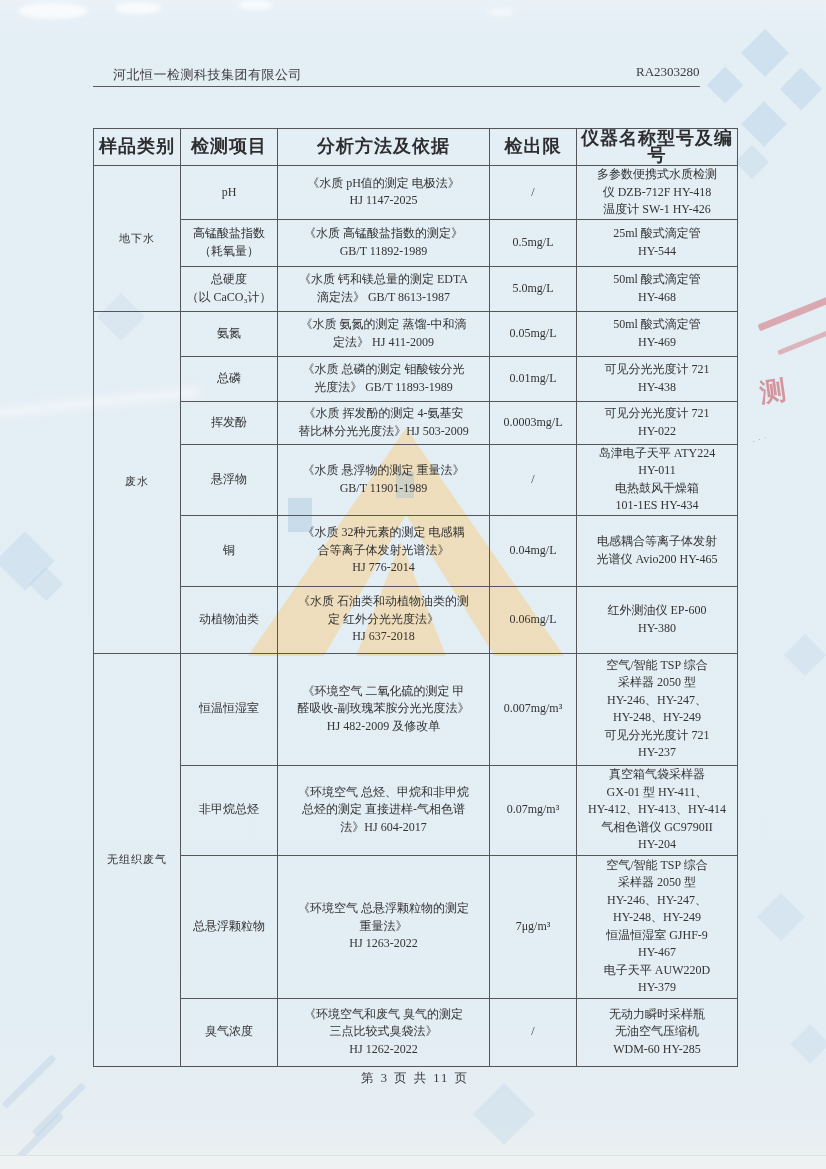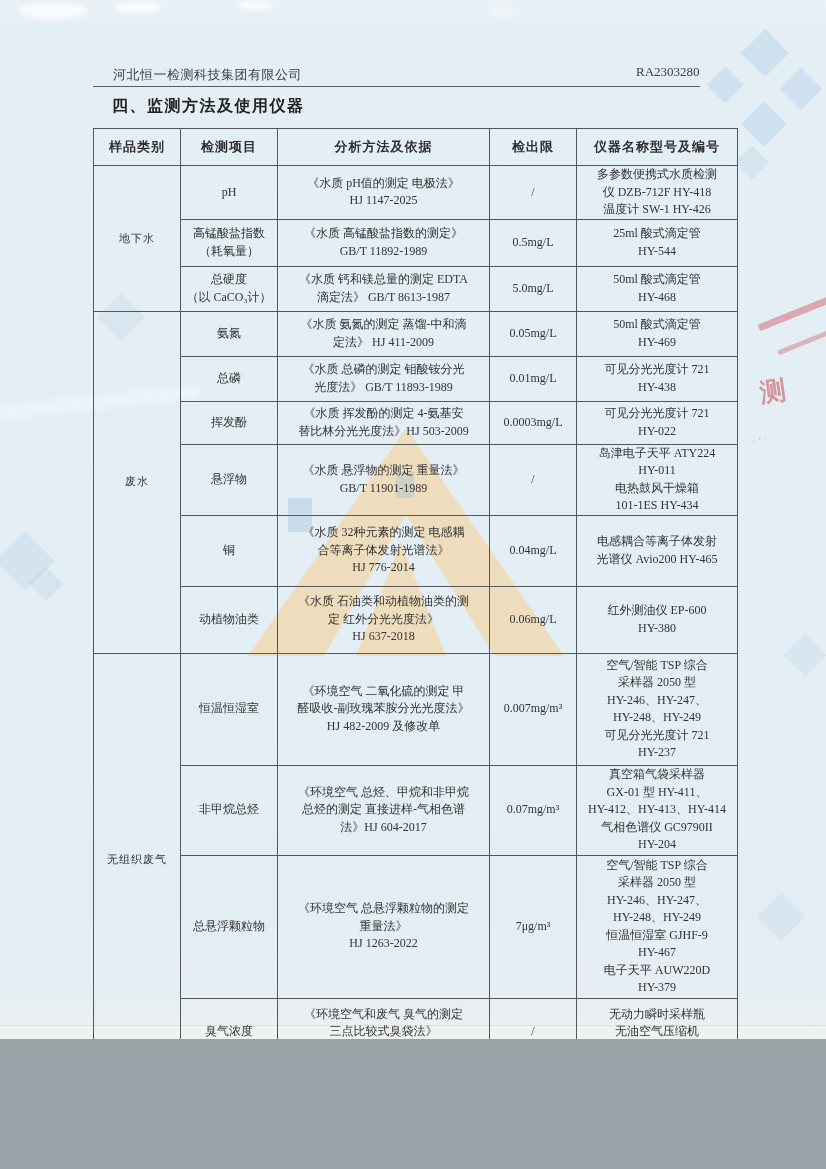--- a/index.html
+++ b/index.html
@@ -1,33 +1,33 @@
 <!DOCTYPE html>
 <html><head>
 <meta charset="utf-8">
 <style>
   html,body{margin:0;padding:0;background:#9aa3a8;}
   .page{
-    position:relative;width:826px;height:1039px;overflow:hidden;
+    position:relative;width:826px;height:1169px;overflow:hidden;
     background:linear-gradient(180deg,#eaf2f8 0%,#e4eef5 3%,#e3edf4 88%,#e6eef2 96%,#eef1f1 100%);
     font-family:"Liberation Serif","DejaVu Serif",serif;color:#333;
   }
   
   .hdr-company{position:absolute;left:113px;top:66px;font-size:13px;letter-spacing:.5px;color:#3c3c40;}
   .hdr-no{position:absolute;left:636px;top:64px;font-size:13px;color:#3c3c40;}
   .hdr-rule{position:absolute;left:93px;top:86px;width:607px;height:1px;background:#5a5b5e;}
   .sec-title{position:absolute;left:112px;top:96px;font-size:16px;font-weight:bold;letter-spacing:1.5px;color:#222;}
   
   table.tbl{position:absolute;left:93px;top:128px;width:644px;border-collapse:collapse;table-layout:fixed;z-index:3;}
   .tbl th,.tbl td{
     border:1px solid #54565a;text-align:center;vertical-align:middle;
     font-size:12px;line-height:17.5px;white-space:pre-line;padding:0 2px;color:#333;
     font-family:"Liberation Serif","DejaVu Serif",serif;overflow:hidden;
   }
-  .tbl th{font-size:13px;font-weight:600;letter-spacing:1px;height:36px;color:#2e2e31;}
+  .tbl th{font-size:18px;font-weight:600;letter-spacing:1px;height:36px;color:#2e2e31;}
   .tbl td.group{font-size:11px;letter-spacing:1px;}
   
   .footer{position:absolute;left:93px;top:1070px;width:644px;text-align:center;font-size:12.5px;letter-spacing:2px;color:#38383b;z-index:3;}
   
   .wm-layer{position:absolute;inset:0;z-index:1;}
   .wm-tri{position:absolute;left:248px;top:428px;width:316px;height:228px;
     background:rgba(246,211,153,.62);
     clip-path:polygon(50% 0,100% 100%,78% 100%,50% 38%,24% 100%,0 100%);}
   .wm-tri-inner{position:absolute;left:356px;top:542px;width:90px;height:114px;
     background:rgba(246,211,153,.62);clip-path:polygon(50% 0,100% 100%,0 100%);}
@@ -75,21 +75,20 @@
     <div class="wm-tri"></div>
     <div class="wm-tri-inner"></div>
     <div class="wm-sq" style="left:288px;top:498px;width:24px;height:34px;"></div>
     <div class="wm-sq" style="left:396px;top:472px;width:18px;height:26px;"></div>
   </div>
 
   <div class="hdr-company">河北恒一检测科技集团有限公司</div>
   <div class="hdr-no">RA2303280</div>
   <div class="hdr-rule"></div>
 
-  <div class="sec-title">四、监测方法及使用仪器</div>
 
   <table class="tbl">
     <colgroup>
       <col style="width:87px">
         <col style="width:97px">
         <col style="width:212px">
         <col style="width:87px">
         <col style="width:161px">
     </colgroup>
     <thead>
@@ -233,20 +232,21 @@
 三点比较式臭袋法》
 HJ 1262-2022</td>
         <td>/</td>
         <td>无动力瞬时采样瓶
 无油空气压缩机
 WDM-60 HY-285</td>
       </tr>
     </tbody>
   </table>
 
+  <div class="footer">第 3 页 共 11 页</div>
 
   <div class="stamp">
     <div class="s-stroke1"></div>
     <div class="s-stroke2"></div>
     <div class="s-char">测</div>
     <div class="s-arc">···</div>
   </div>
 
   <div class="bottom-band"></div>
 </div>

